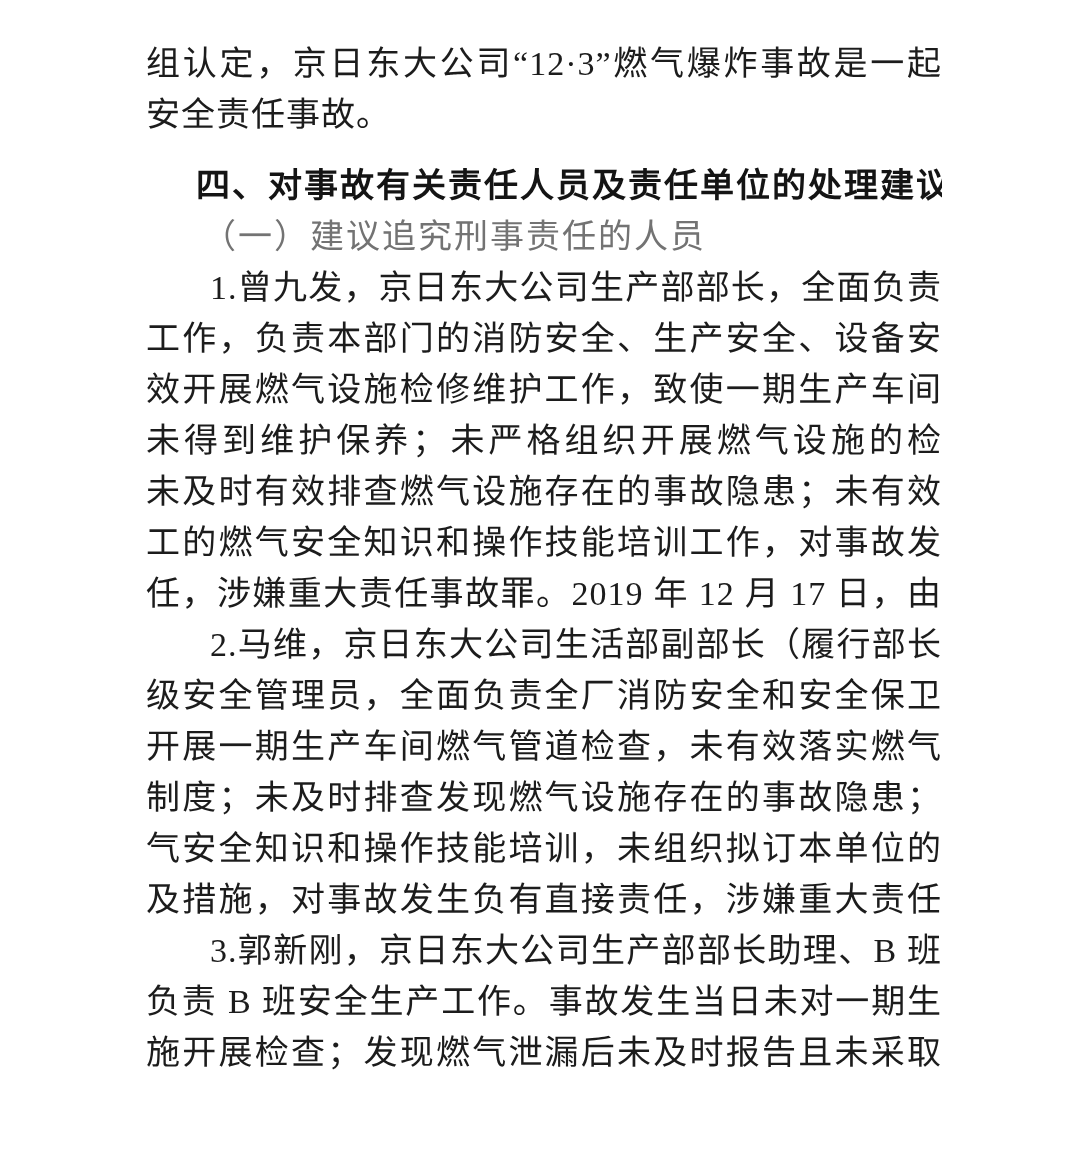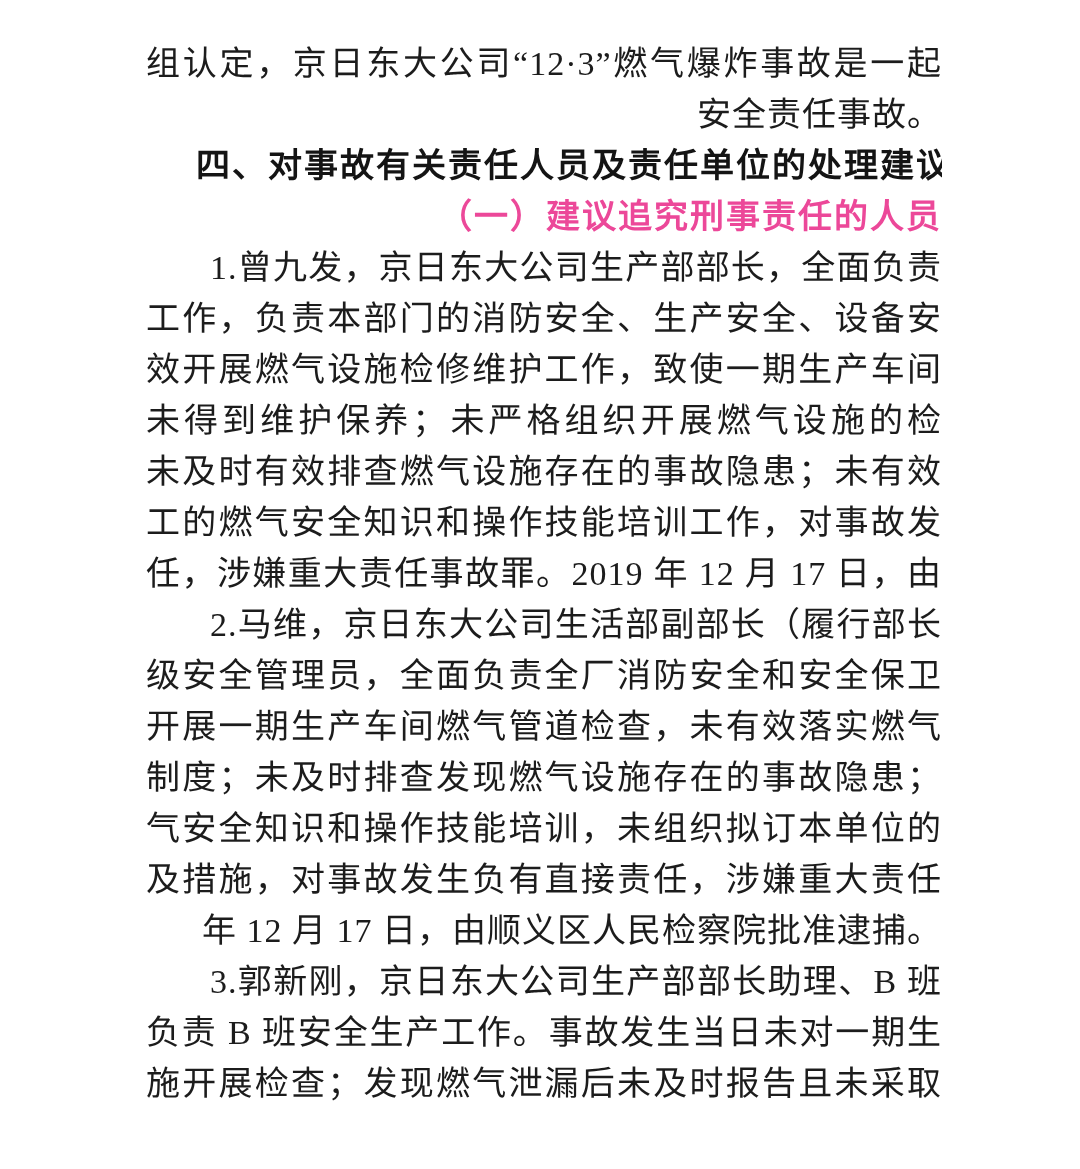--- a/index.html
+++ b/index.html
@@ -22,41 +22,42 @@
   }
   .line {
     height: 51px;
     line-height: 51px;
     overflow: hidden;
     white-space: nowrap;
     color: #1c1c1c;
     font-size: 34px;
     letter-spacing: 1px;
     font-family: "Liberation Serif", "DejaVu Serif", serif;
-    text-align: right;
+    text-align: left;
   }
   
   .line.justify {
     white-space: normal;
     text-align: justify;
     text-align-last: justify;
   }
   .line.body.indent { padding-left: 64px; }
   .line.heading {
     padding-left: 50px;
     font-family: "Liberation Sans", "DejaVu Sans", sans-serif;
     font-weight: 700;
     letter-spacing: 2px;
     color: #141414;
+    margin-top: 20px;
   }
   .line.subheading {
     padding-left: 56px;
-    font-weight: 700;
+    font-weight: 400;
     letter-spacing: 2px;
-    color: #ec4899;
+    color: #737373;
   }
 </style>
 </head>
 <body>
 
 <div class="page">
   <div class="content" id="doc-content">
       <div class="line body justify">组认定，京日东大公司“12·3”燃气爆炸事故是一起较大生产</div>
       <div class="line body">安全责任事故。</div>
       <div class="line heading indent">四、对事故有关责任人员及责任单位的处理建议</div>
@@ -67,18 +68,17 @@
       <div class="line body justify">未得到维护保养；未严格组织开展燃气设施的检查、检测工作；</div>
       <div class="line body justify">未及时有效排查燃气设施存在的事故隐患；未有效开展本部门员</div>
       <div class="line body justify">工的燃气安全知识和操作技能培训工作，对事故发生负有直接责</div>
       <div class="line body justify">任，涉嫌重大责任事故罪。2019 年 12 月 17 日，由顺义区人民</div>
       <div class="line body indent justify">2.马维，京日东大公司生活部副部长（履行部长职责）、厂</div>
       <div class="line body justify">级安全管理员，全面负责全厂消防安全和安全保卫工作。未组织</div>
       <div class="line body justify">开展一期生产车间燃气管道检查，未有效落实燃气设施检查管理</div>
       <div class="line body justify">制度；未及时排查发现燃气设施存在的事故隐患；未组织开展燃</div>
       <div class="line body justify">气安全知识和操作技能培训，未组织拟订本单位的燃气应急预案</div>
       <div class="line body justify">及措施，对事故发生负有直接责任，涉嫌重大责任事故罪。2019</div>
-      <div class="line body">年 12 月 17 日，由顺义区人民检察院批准逮捕。</div>
       <div class="line body indent justify">3.郭新刚，京日东大公司生产部部长助理、B 班班长，全面</div>
       <div class="line body justify">负责 B 班安全生产工作。事故发生当日未对一期生产车间燃气设</div>
       <div class="line body justify">施开展检查；发现燃气泄漏后未及时报告且未采取及时有效措施，</div>
     </div>
 </div>
 
 </body></html>

